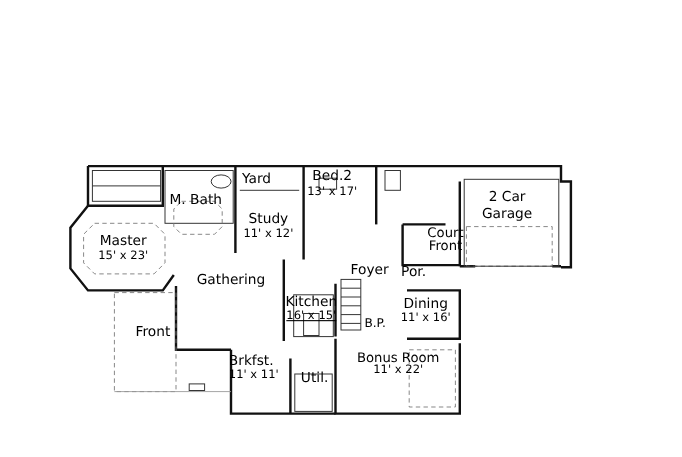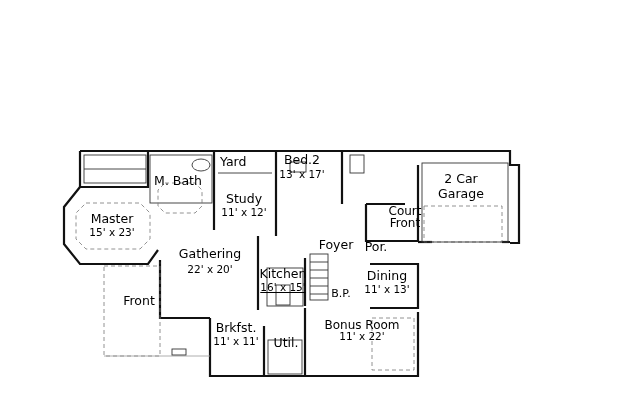--- a/index.html
+++ b/index.html
@@ -87,43 +87,42 @@
   <div style="position:absolute;left:428px;top:171px;width:66px;text-align:center;">
     <div style="font-size:12.5px;line-height:15px;">2 Car</div>
     <div style="font-size:12.5px;line-height:15px;">Garage</div>
   </div>
   <div style="position:absolute;left:379px;top:205px;width:52px;text-align:center;">
     <div style="font-size:12px;line-height:12px;">Court</div>
     <div style="font-size:12px;line-height:12px;">Front</div>
   </div>
   <div style="position:absolute;left:170px;top:246px;width:80px;text-align:center;">
     <div style="font-size:12.5px;line-height:16px;">Gathering</div>
-    <div style="font-size:10.5px;line-height:14px;">22' x 20'</div>
   </div>
   <div style="position:absolute;left:312px;top:238px;width:48px;text-align:center;">
     <div style="font-size:12.5px;line-height:14px;">Foyer</div>
   </div>
   <div style="position:absolute;left:360px;top:240px;width:32px;text-align:center;">
     <div style="font-size:12.5px;line-height:14px;">Por.</div>
   </div>
   <div style="position:absolute;left:254px;top:266px;width:58px;text-align:center;">
     <div style="font-size:12.5px;line-height:15px;">Kitchen</div>
     <div style="font-size:10.5px;line-height:13px;text-decoration:underline;">16' x 15'</div>
   </div>
   <div style="position:absolute;left:356px;top:268px;width:62px;text-align:center;">
     <div style="font-size:12.5px;line-height:15px;">Dining</div>
-    <div style="font-size:10.5px;line-height:13px;">11' x 13'</div>
+    <div style="font-size:10.5px;line-height:13px;">11' x 16'</div>
   </div>
   <div style="position:absolute;left:326px;top:288px;width:30px;text-align:center;">
     <div style="font-size:11px;line-height:12px;">B.P.</div>
   </div>
   <div style="position:absolute;left:116px;top:294px;width:46px;text-align:center;">
     <div style="font-size:12.5px;line-height:14px;">Front</div>
   </div>
-  <div style="position:absolute;left:208px;top:321px;width:56px;text-align:center;">
+  <div style="position:absolute;left:208px;top:321px;width:56px;text-align:left;">
     <div style="font-size:12.5px;line-height:14px;">Brkfst.</div>
     <div style="font-size:10.5px;line-height:12px;">11' x 11'</div>
   </div>
   <div style="position:absolute;left:268px;top:336px;width:36px;text-align:center;">
     <div style="font-size:12.5px;line-height:14px;">Util.</div>
   </div>
   <div style="position:absolute;left:308px;top:319px;width:108px;text-align:center;">
     <div style="font-size:12px;line-height:12px;">Bonus Room</div>
     <div style="font-size:10.5px;line-height:11px;">11' x 22'</div>
   </div>

